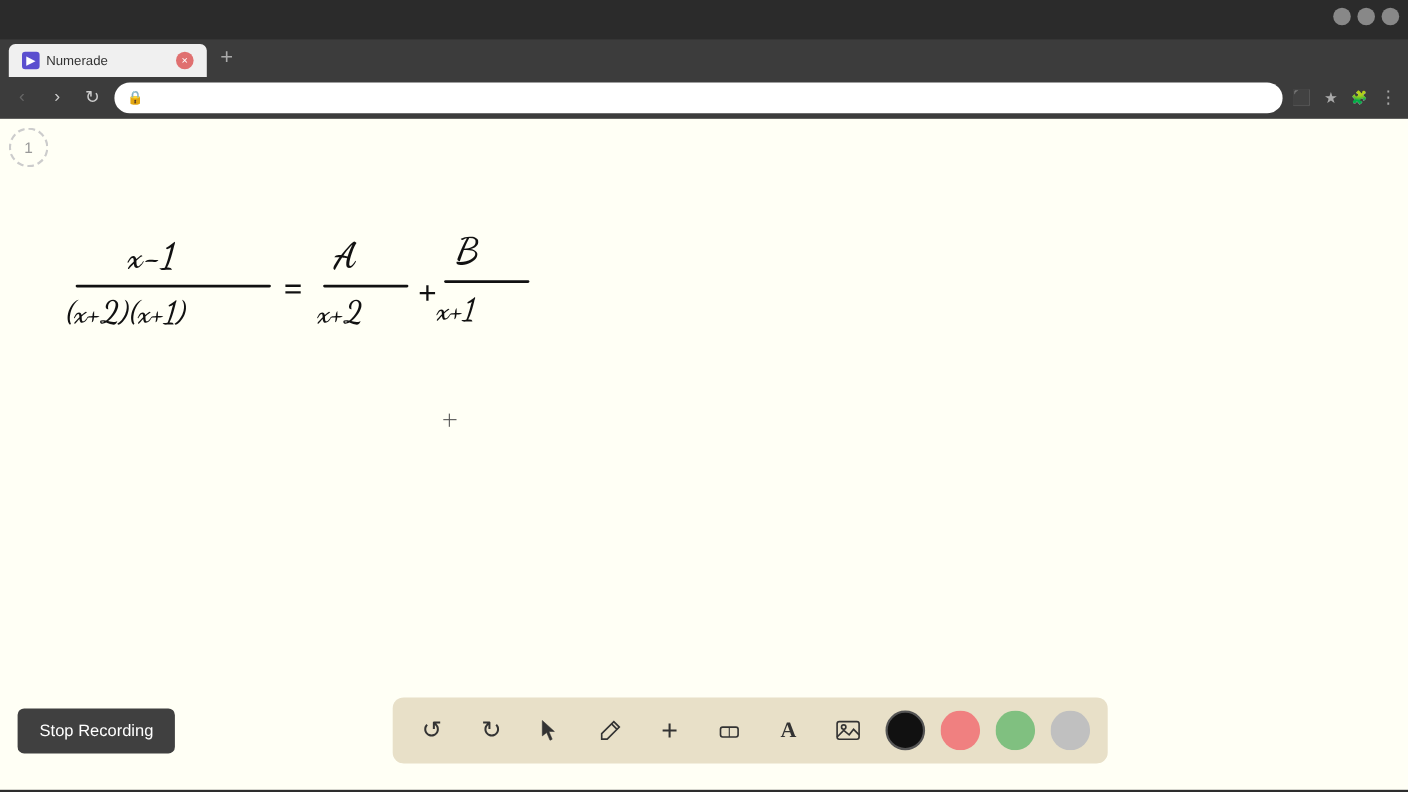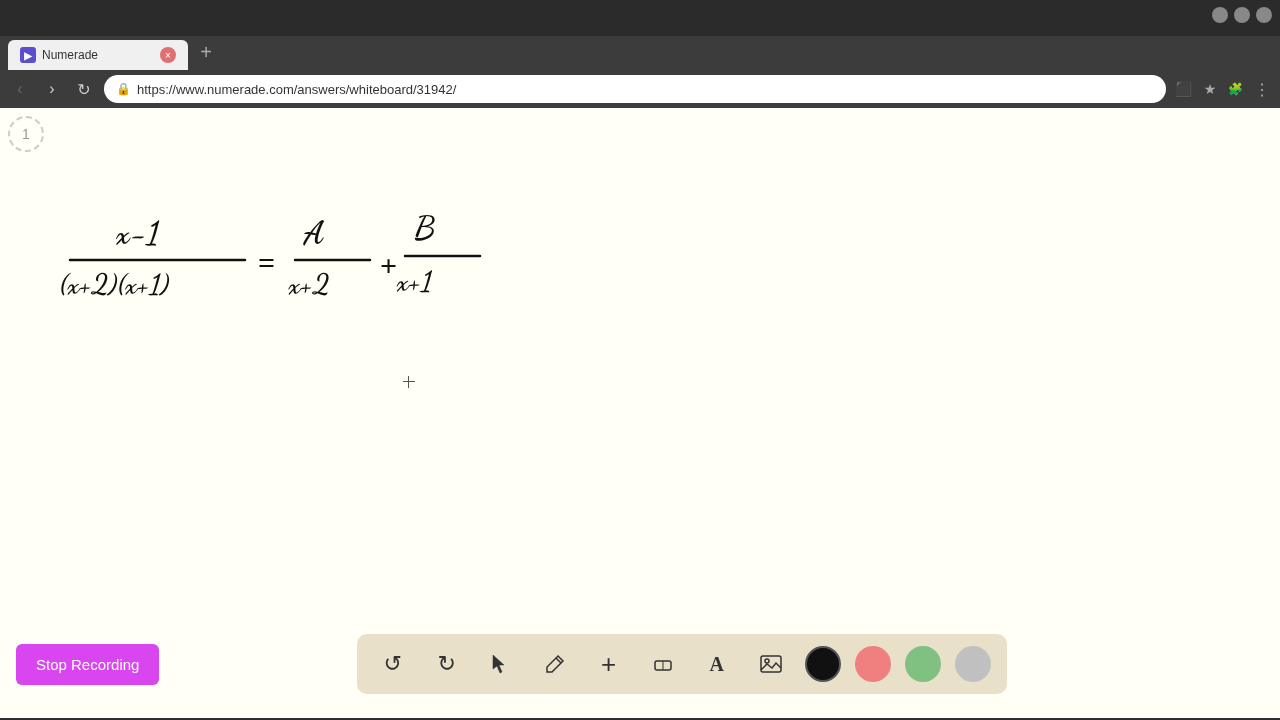--- a/index.html
+++ b/index.html
@@ -210,21 +210,21 @@
       left: 0;
       right: 0;
       height: 100px;
       display: flex;
       align-items: center;
       justify-content: space-between;
       padding: 0 16px 8px 16px;
     }
 
     .stop-recording-btn {
-      background: #d946ef;
+      background: #404040;
       color: white;
       border: none;
       border-radius: 6px;
       padding: 12px 20px;
       font-size: 15px;
       cursor: pointer;
       font-weight: 500;
     }
 
     .tools-bar {
@@ -318,21 +318,20 @@
     <div class="tab-new" style="color:#aaa; font-size:20px; margin-bottom:4px; margin-left:4px;">+</div>
   </div>
 
   <div class="address-bar">
     <div class="nav-btn disabled">‹</div>
     <div class="nav-btn">›</div>
     <div class="nav-btn">↻</div>
 
     <div class="address-input" style="display:flex; align-items:center; gap:6px; flex:1; background:#fff; height:28px; border-radius:14px; padding: 0 12px;">
       <span style="color:#666; font-size:12px;">🔒</span>
-      <span class="address-text">https://www.numerade.com/answers/whiteboard/31942/</span>
     </div>
 
     <div class="address-actions" style="display:flex; gap:6px; align-items:center;">
       <div class="addr-icon" style="color:#aaa; font-size:14px;">⬛</div>
       <div class="addr-icon" style="color:#aaa;">★</div>
       <div class="addr-icon" style="color:#aaa; font-size:12px;">🧩</div>
       <div class="addr-icon" style="color:#aaa; font-size:16px;">⋮</div>
     </div>
   </div>
 </div>

